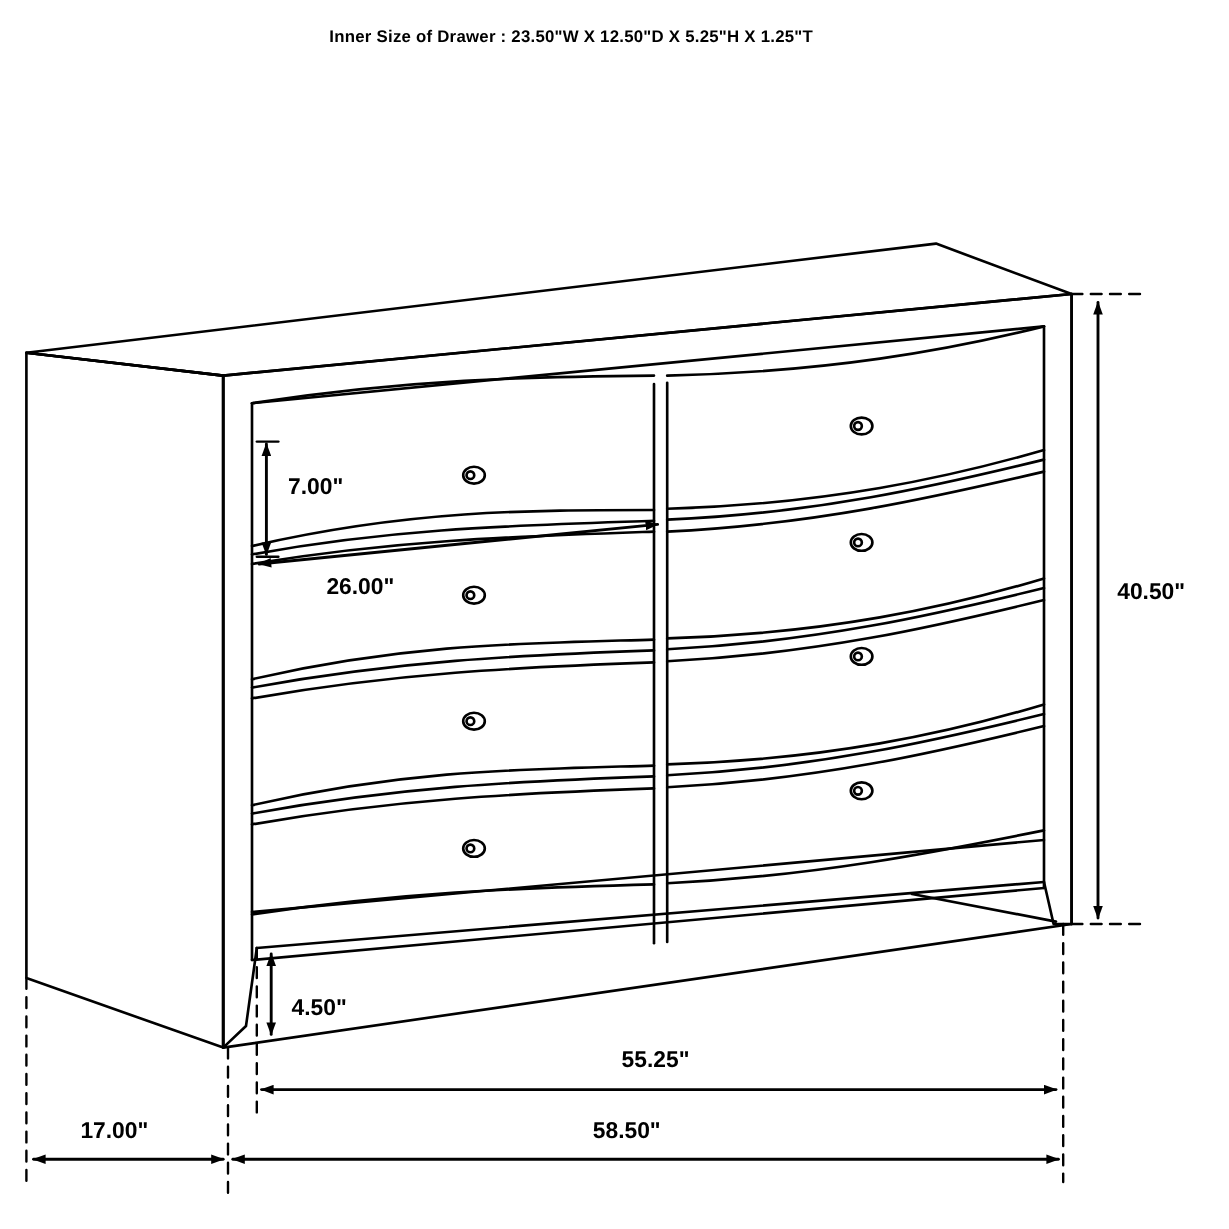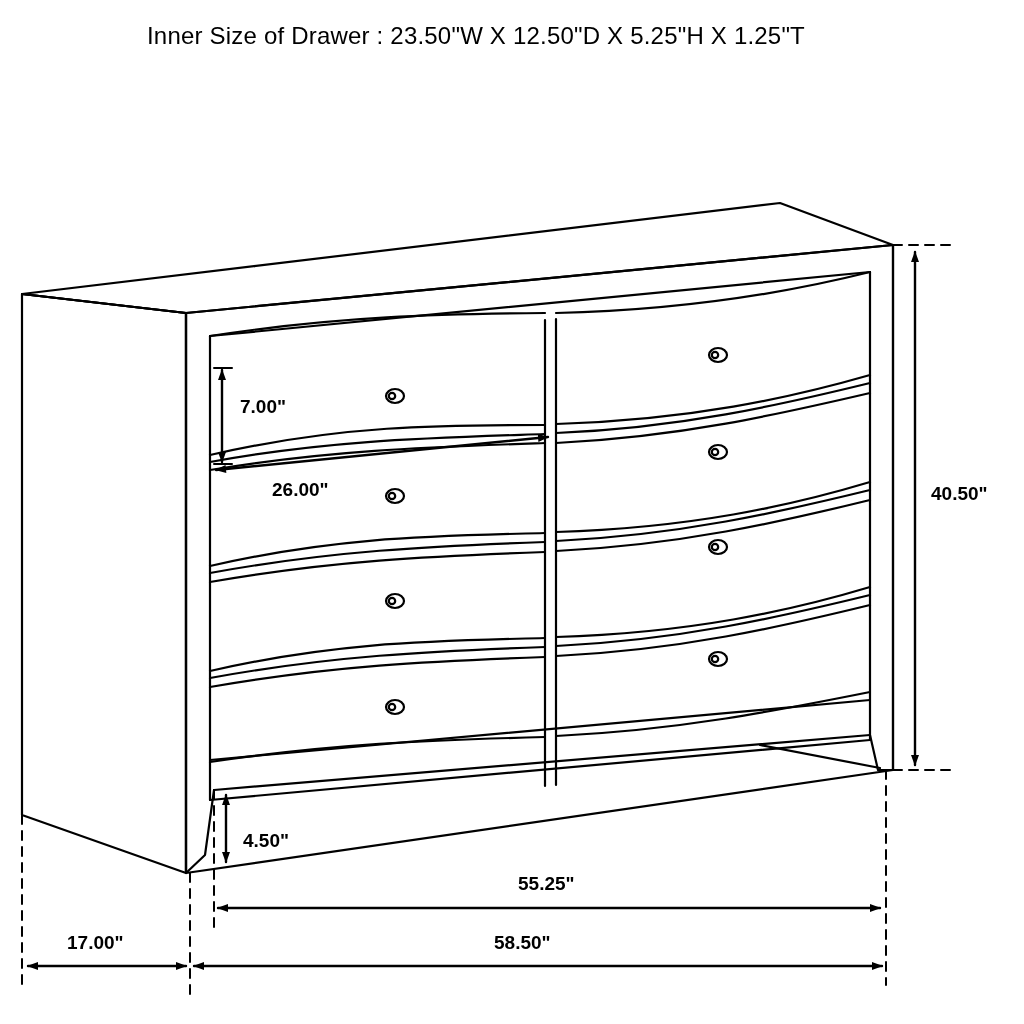--- a/index.html
+++ b/index.html
@@ -16,22 +16,22 @@
     height: 1024px;
     background: #ffffff;
     overflow: hidden;
   }
   #title {
     position: absolute;
     left: 0;
     top: 22px;
     width: 952px;
     text-align: center;
-    font-size: 24px;
-    font-weight: normal;
+    font-size: 14px;
+    font-weight: bold;
     color: #000000;
     letter-spacing: 0.2px;
   }
   svg.diagram {
     position: absolute;
     left: 0;
     top: 0;
     width: 1024px;
     height: 1024px;
   }

